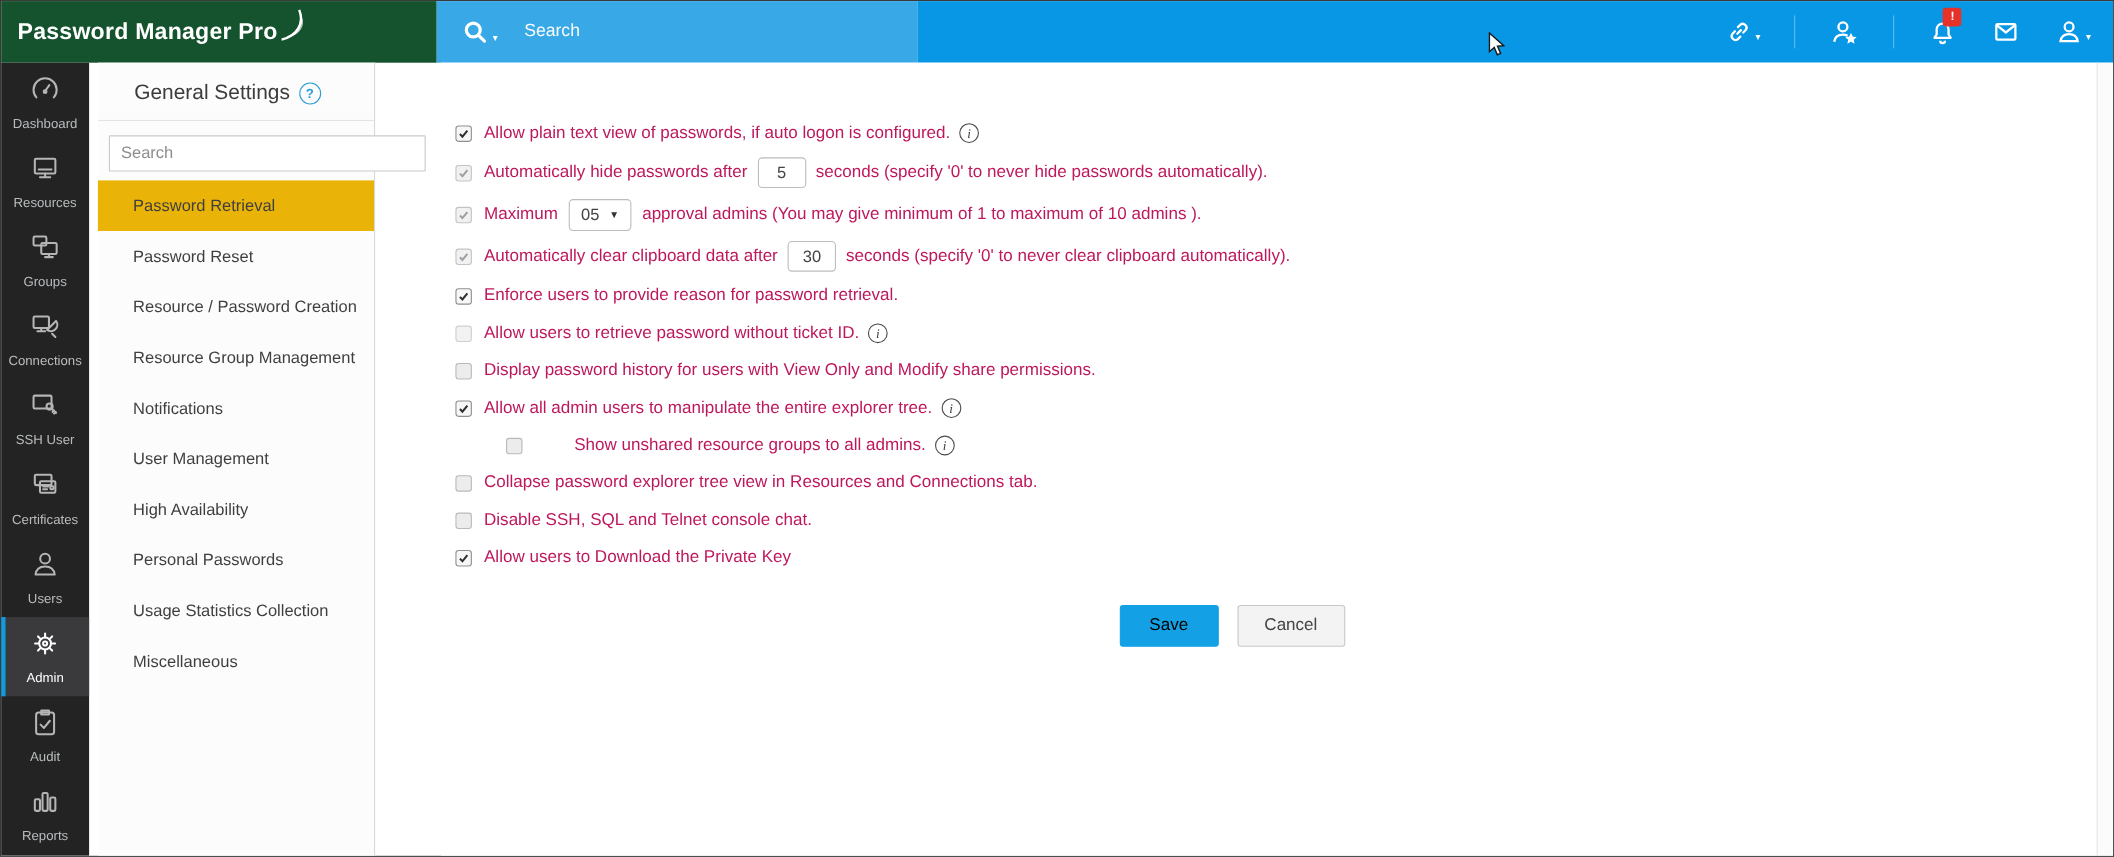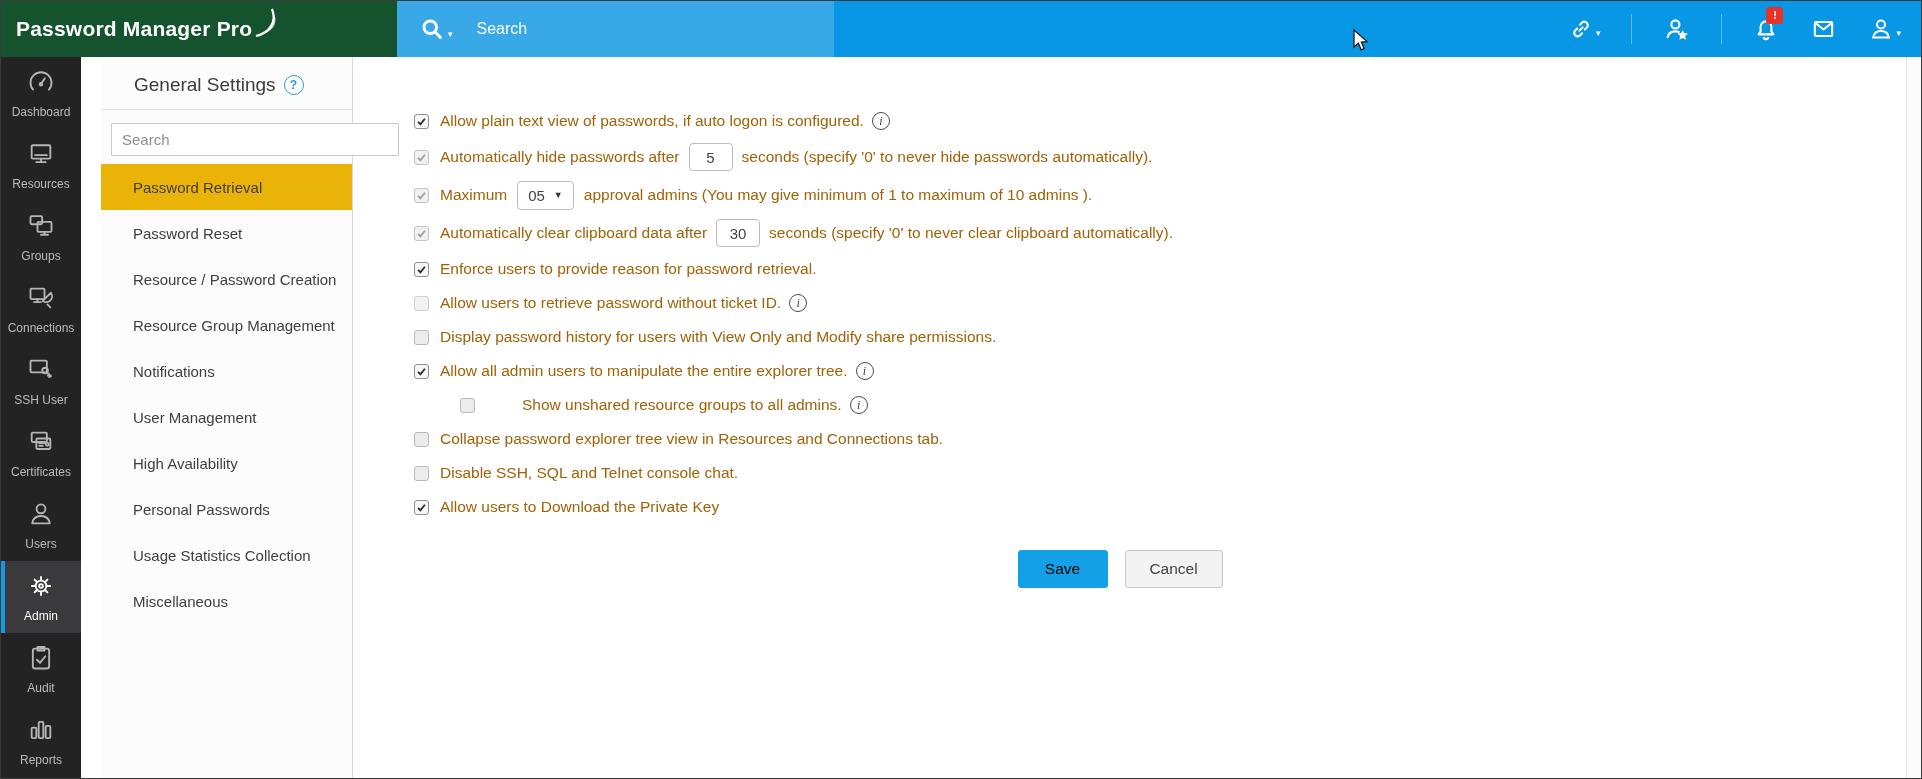--- a/index.html
+++ b/index.html
@@ -34,21 +34,21 @@
   .nav-item { position:relative; height:72px; display:flex; flex-direction:column;
               align-items:center; justify-content:center; cursor:pointer; color:#b9bcbe; }
   .nav-item .nlabel { font-size:12px; margin-top:5px; }
   .nav-item.active { background:#3a3a3c; color:#fff; }
   .nav-item.active::before { content:""; position:absolute; left:0; top:0; bottom:0; width:4px;
                              background:#129be0; }
   .nav-item svg { stroke:#b5b5b5; }
   .nav-item.active svg { stroke:#ffffff; }
 
   
-  .panel { position:absolute; top:56px; left:100px; bottom:0; width:252px; background:#fcfcfc;
+  .panel { position:absolute; top:56px; left:88px; bottom:0; width:252px; background:#fcfcfc;
            border-right:1px solid #d9d9d9; }
   .panel-title-row { display:flex; align-items:center; padding:17px 0 13px 33px;
                      border-bottom:1px solid #e4e4e4; }
   .panel-title { font-size:19px; color:#3c3c3c; }
   .help-badge { width:20px; height:20px; border:1.6px solid #2b9cd8; border-radius:50%;
                 color:#2b9cd8; font-size:12px; font-weight:bold; display:inline-flex;
                 align-items:center; justify-content:center; margin-left:8px; cursor:pointer; }
   .panel-search { margin:13px 11px 8px 10px; }
   .panel-search input { width:288px; height:33px; border:1px solid #c9c9c9; background:#fff;
                         padding:0 10px; font-size:15px; color:#444; border-radius:1px;
@@ -64,21 +64,21 @@
   .row { display:flex; align-items:center; min-height:34px; }
   .row.tall { min-height:38px; }
   .row.indent { padding-left:46px; }
   .row.indent .cb { margin-right:47px; }
   .cb { width:15px; height:15px; border-radius:3px; margin-right:11px; flex:none;
         display:flex; align-items:center; justify-content:center; cursor:pointer; }
   .cb.checked { background:#f7f7f7; border:1px solid #8f8f8f; color:#2f2f2f; }
   .cb.checked-disabled { background:#f1f1f1; border:1px solid #c3c3c3; color:#9aa0a5; }
   .cb.unchecked { background:#ececec; border:1px solid #b9b9b9; color:transparent; }
   .cb.unchecked-disabled { background:#f2f2f2; border:1px solid #cfcfcf; color:transparent; }
-  .lbl { font-size:15.5px; color:#a16207;text-align:center; }
+  .lbl { font-size:15.5px; color:#be185d;text-align:center; }
   .inline-input { width:44px; height:28px; border:1px solid #bcbcbc; border-radius:4px;
                   margin:0 9px; text-align:center; font-size:15px; color:#444;
                   font-family:"Liberation Sans",sans-serif; background:#fff; }
   .inline-select { height:29px; border:1px solid #bcbcbc; border-radius:4px; margin:0 10px;
                    padding:0 10px; display:inline-flex; align-items:center; gap:9px;
                    font-size:15px; color:#444; background:#fff; cursor:pointer; }
   .inline-select .sel-caret { font-size:9px; color:#333; }
   .info { width:18px; height:18px; border:1.4px solid #4a4a4a; border-radius:50%; flex:none;
           display:inline-flex; align-items:center; justify-content:center; margin-left:8px;
           font-family:"Liberation Serif",serif; font-style:italic; font-size:12px; color:#3c3c3c;

